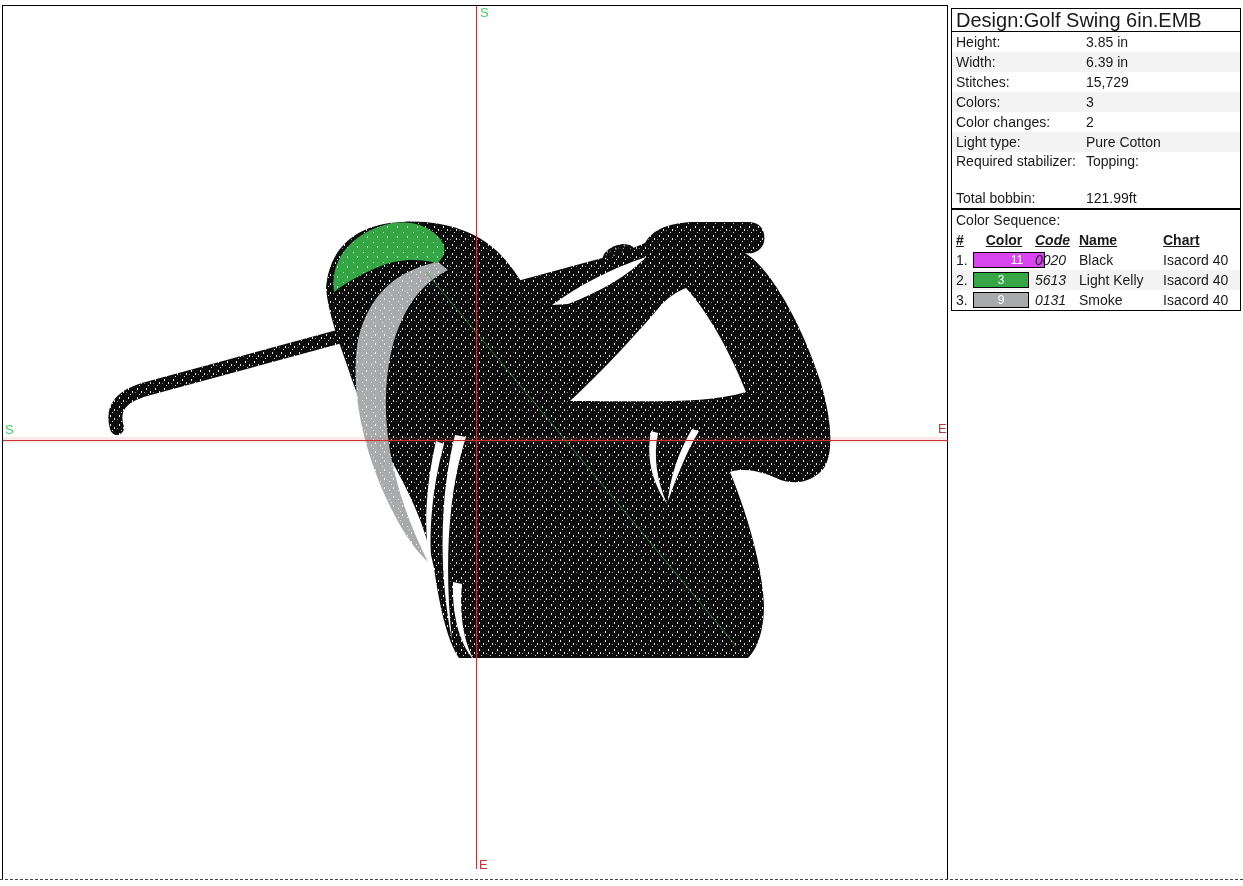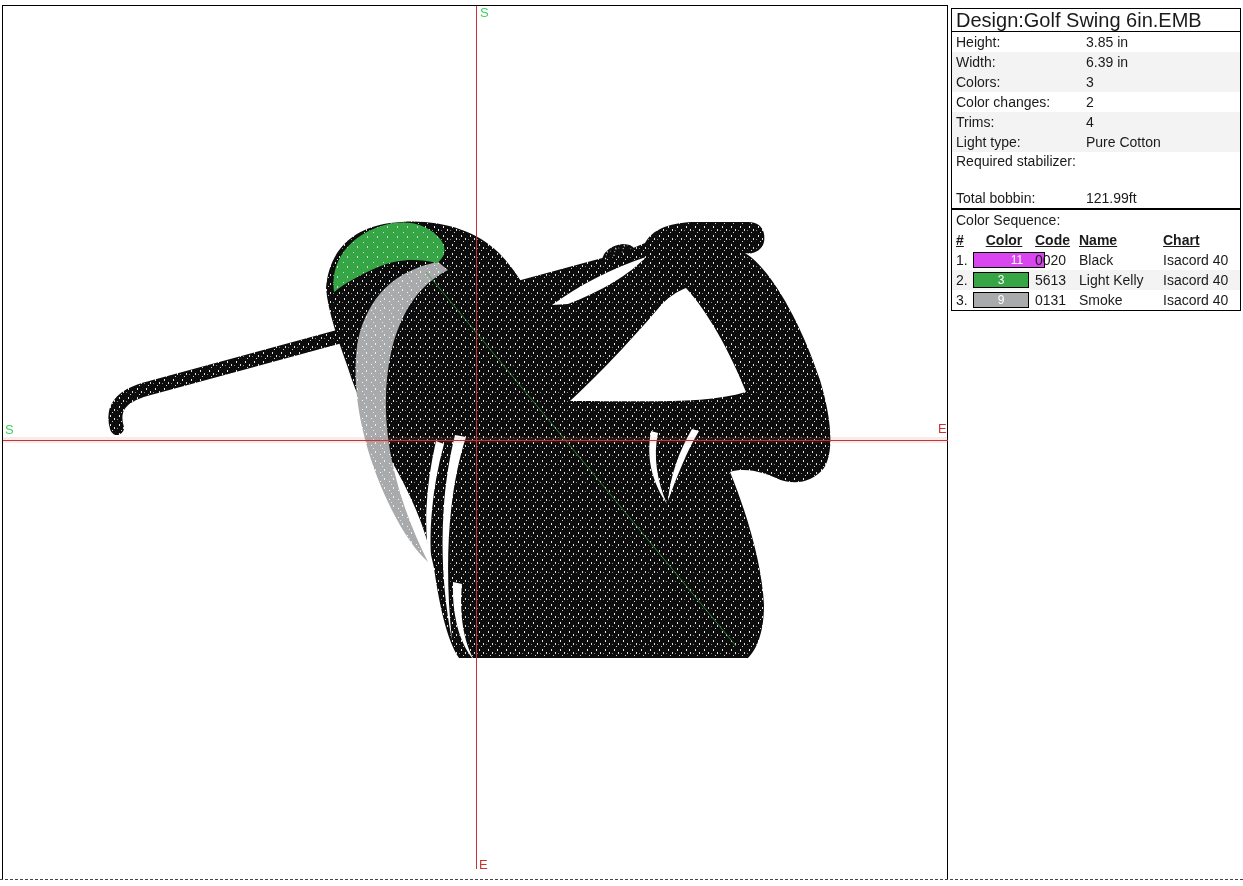--- a/index.html
+++ b/index.html
@@ -32,21 +32,21 @@
   .info-row .lbl{position:absolute;left:4px;top:0;}
   .info-row .val{position:absolute;left:134px;top:0;white-space:nowrap;}
   .info-row .vline{position:absolute;left:0;width:100%;height:18px;}
   .info-row .vline span{margin-left:134px;}
   .shade{background:#f3f3f3;}
   .cseq{border-top:1px solid #000;}
   .cseq-heading{font-size:14px;line-height:20px;height:20px;padding-left:4px;}
   .cseq-row{display:flex;font-size:14px;line-height:20px;height:20px;align-items:flex-start;}
   .cseq-row .c1{width:17px;padding-left:4px;flex:none;}
   .cseq-row .c2{width:62px;flex:none;}
-  .cseq-row .c3{width:44px;flex:none;}
+  .cseq-row .c3{width:44px;flex:none;font-style:italic;}
   .cseq-row .c4{width:84px;flex:none;}
   .cseq-row .c5{flex:1;}
   .cseq-header{font-weight:bold;}
   .cseq-header .hu{text-decoration:underline;}
   .swatch{width:54px;height:14px;margin-top:2px;border:1px solid #000;color:#fff;font-size:12px;
           line-height:14px;text-align:center;}
 </style>
 </head>
 <body>
 
@@ -137,38 +137,39 @@
     <div class="panel-title">Design:Golf Swing 6in.EMB</div>
     <div class="info-rows">
         <div class="info-row">
           <span class="lbl">Height:</span>
           <span class="val">3.85 in</span>
         </div>
         <div class="info-row shade">
           <span class="lbl">Width:</span>
           <span class="val">6.39 in</span>
         </div>
+        <div class="info-row">
+          <span class="lbl">Stitches:</span>
+          <span class="val">15,729</span>
+        </div>
         <div class="info-row shade">
           <span class="lbl">Colors:</span>
           <span class="val">3</span>
         </div>
         <div class="info-row">
           <span class="lbl">Color changes:</span>
           <span class="val">2</span>
         </div>
         <div class="info-row shade">
-          <span class="lbl">Trims:</span>
-          <span class="val">4</span>
-        </div>
-        <div class="info-row shade">
           <span class="lbl">Light type:</span>
           <span class="val">Pure Cotton</span>
         </div>
         <div class="info-row tall">
           <span class="lbl">Required stabilizer:</span>
+          <div class="vline" style="top: 0px;"><span>Topping:</span></div>
         </div>
         <div class="info-row">
           <span class="lbl">Total bobbin:</span>
           <span class="val">121.99ft</span>
         </div>
       </div>
     <div class="cseq">
       <div class="cseq-heading">Color Sequence:</div>
       <div class="cseq-row cseq-header">
         <span class="c1 hu">#</span>

